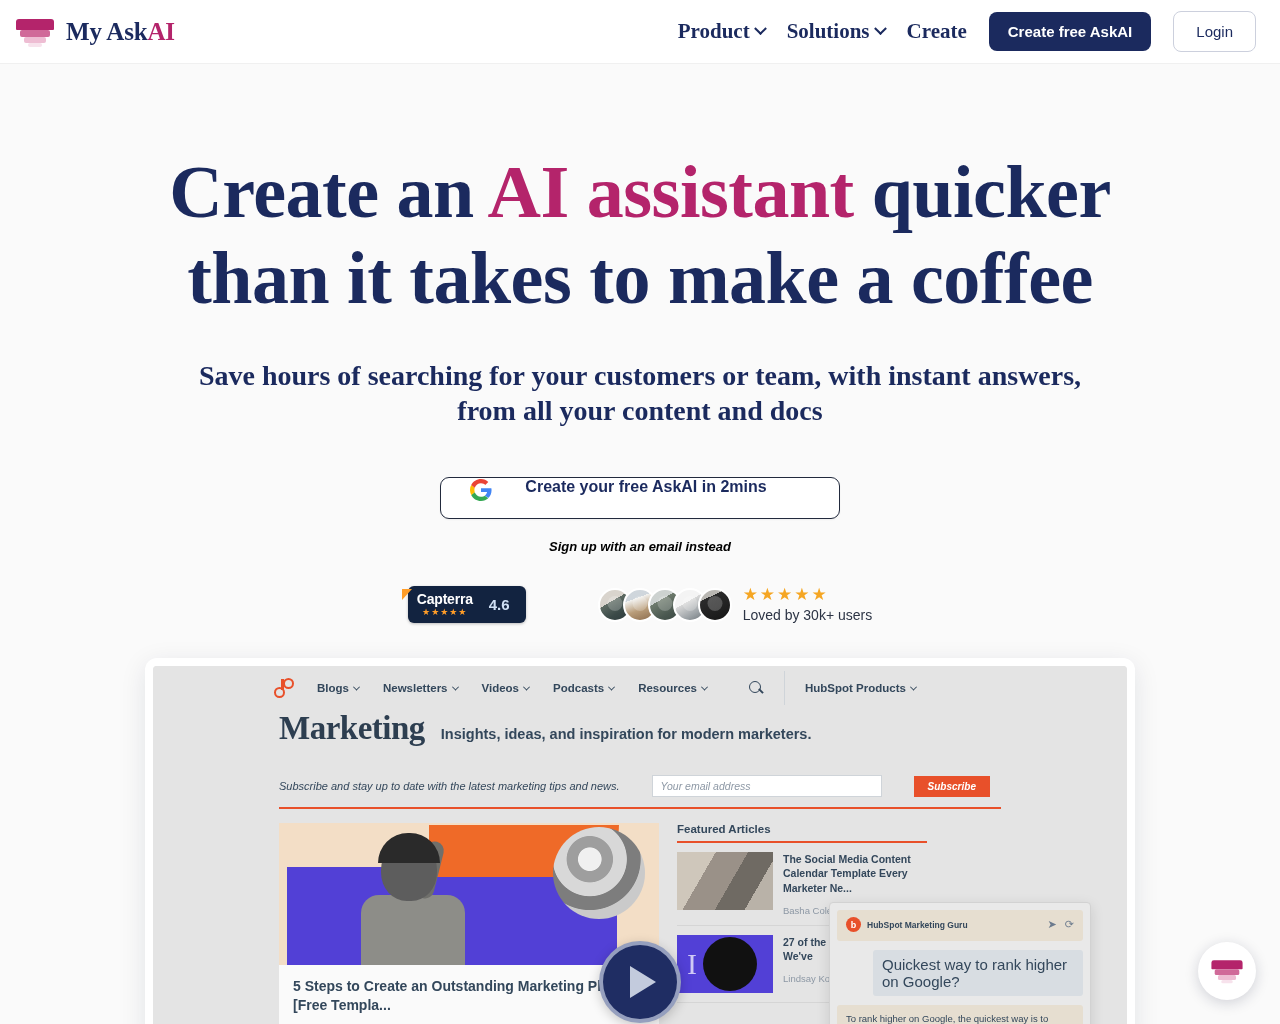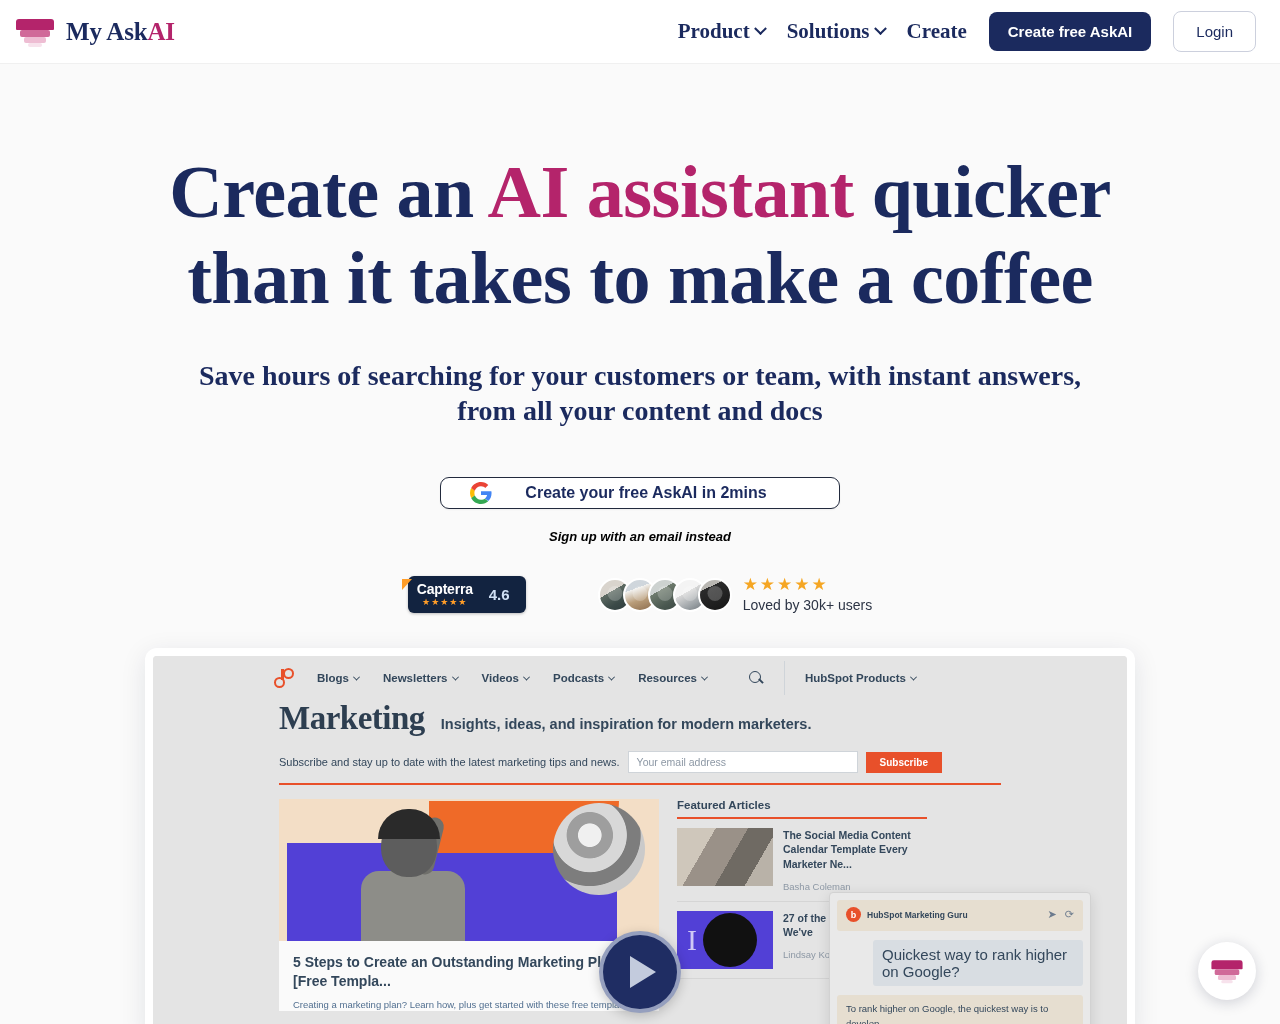--- a/index.html
+++ b/index.html
@@ -81,23 +81,23 @@
   h1.headline .hl { color: #b4246b; }
   .subhead {
     font-family: "Liberation Serif", serif;
     font-size: 28px; line-height: 1.28; font-weight: 700;
     color: #1b2a5e; margin-top: 36px;
   }
 
   
   .cta-wrap { margin-top: 48px; display: flex; flex-direction: column; align-items: center; }
   .google-btn {
-    width: 400px; height: 32px;
+    width: 400px; height: 42px;
     background: #fff; border: 1.5px solid #222a3d; border-radius: 9px;
-    display: flex; align-items: center; cursor: pointer;
+    display: flex; align-items: flex-start; cursor: pointer;
     box-shadow: 0 1px 2px rgba(0,0,0,.05);
   }
   .g-icon { width: 24px; height: 24px; margin-left: 28px; flex: 0 0 auto; }
   .google-btn .g-label {
     flex: 1; text-align: center; font-size: 16px; font-weight: 700;
     color: #1b2a5e; margin-right: 40px;
   }
   .email-alt {
     margin-top: 20px; font-size: 13px; font-style: italic; font-weight: 600;
     color: #000000; cursor: pointer;
@@ -203,21 +203,21 @@
     width:1px; height: 34px; background: #cfd4d9; margin: 0 20px;
   }
 
   .hs-body { padding-left: 126px; background:#e4e4e4; }
   .hs-title-row { display: flex; align-items: baseline; gap: 16px; }
   .hs-title {
     font-family: "Liberation Serif", serif;
     font-size: 33px; font-weight: 700; color: #2d3e50; letter-spacing: -.5px;
   }
   .hs-tagline { font-size: 14.5px; font-weight: 600; color: #33475b; }
-  .hs-sub-row { display: flex; align-items: center; gap: 8px; margin-top: 14px; }
+  .hs-sub-row { display: flex; align-items: center; gap: 32px; margin-top: 28px; font-style: italic; }
   .hs-subtext { font-size: 11px; color: #33475b; }
   .hs-email {
     width: 230px; height: 22px; background: #fff; border: 1px solid #cfd4d9;
     font-size: 10.5px; color: #8d98a5; display: flex; align-items: center; padding-left: 8px;
   }
   .hs-subscribe {
     background: #e8502a; color: #fff; font-size: 10px; font-weight: 600;
     padding: 5px 14px; cursor: pointer;
   }
   .hs-rule { height: 2px; background: #e8502a; margin: 10px 126px 0 126px; }

